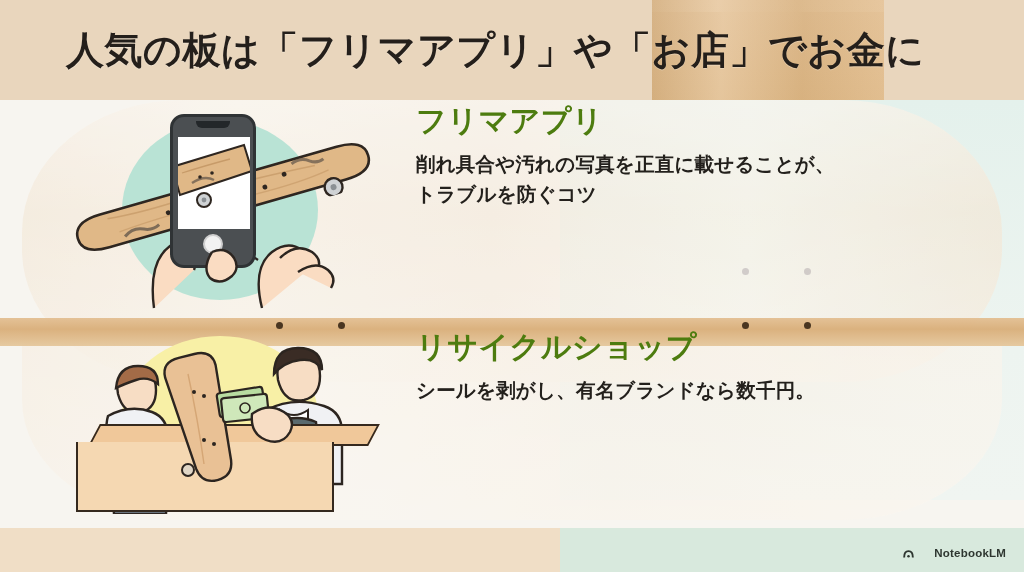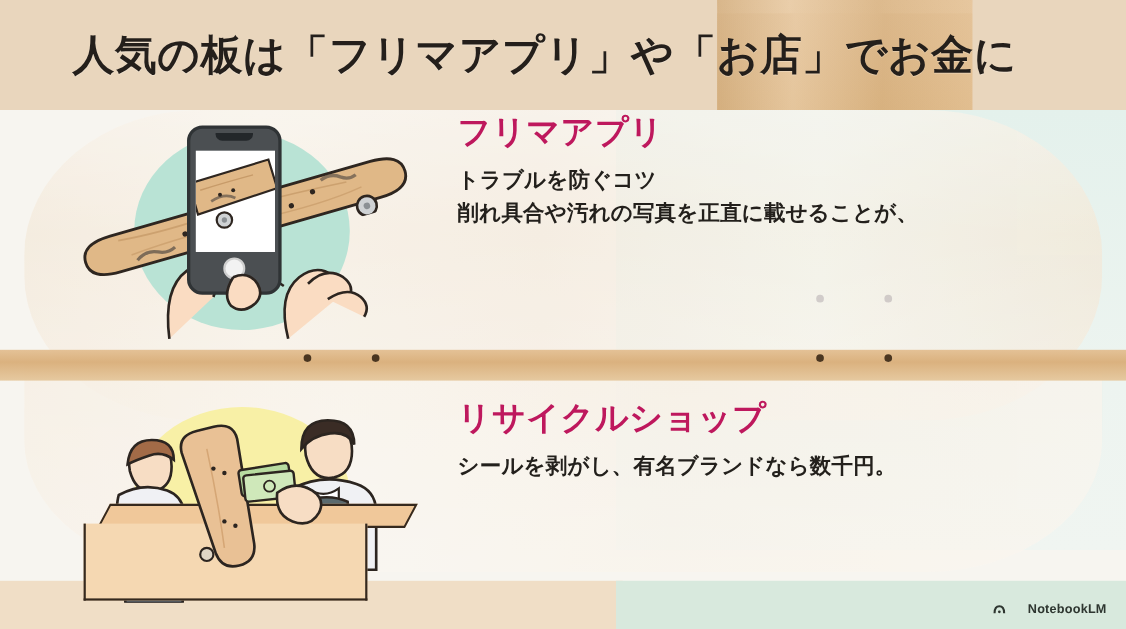--- a/index.html
+++ b/index.html
@@ -153,39 +153,39 @@
     opacity: 0.70;
   }
 
   
   .section {
     position: absolute;
     left: 0;
     width: 1024px;
   }
   .sec1 { top: 104px; height: 214px; }
-  .sec2 { top: 364px; height: 182px; }
+  .sec2 { top: 330px; height: 182px; }
 
   .art {
     position: absolute;
     left: 52px;
     top: 0;
     width: 336px;
     height: 100%;
   }
   .text-col {
     position: absolute;
     left: 416px;
     top: 0;
     width: 590px;
   }
   .sec-title {
     font-size: 30px;
     font-weight: 700;
-    color: #be185d;
+    color: #4d7c0f;
     letter-spacing: 0.5px;
     line-height: 1.1;
     white-space: nowrap;
   }
   .sec-body {
     margin-top: 12px;
     font-size: 19.5px;
     font-weight: 700;
     color: #23201c;
     line-height: 1.55;
@@ -269,21 +269,20 @@
     border-top: none;
     box-sizing: border-box;
   }
 
   
   .watermark {
     position: absolute;
     right: 18px;
     bottom: 12px;
     display: flex;
-    align-items: center;
     gap: 19px;
     font-size: 11.5px;
     font-weight: 600;
     color: #2e3630;
     letter-spacing: 0.2px;
   }
 </style>
 </head>
 <body>
 
@@ -361,22 +360,22 @@
       </div>
 
       <svg style="position:absolute; left:152px; top:142px; z-index:6;" width="70" height="70" viewBox="0 0 70 70">
         <path d="M8 6 q14 -6 22 6 q6 10 -2 18 q-12 10 -22 2 q-8 -10 2 -26" fill="#fadcc2" stroke="#2c2520" stroke-width="2.4"></path>
       </svg>
     </div>
 
     <div class="text-col">
       <div class="sec-title">フリマアプリ</div>
       <div class="sec-body">
+        <div>削れ具合や汚れの写真を正直に載せることが、</div>
         <div>トラブルを防ぐコツ</div>
-        <div>削れ具合や汚れの写真を正直に載せることが、</div>
       </div>
     </div>
   </div>
 
   <div class="section sec2">
 
     <div class="art">
       <div class="blob-yellow"></div>
 
       <svg style="position:absolute; left:30px; top:24px;" width="130" height="160" viewBox="0 0 130 160">

